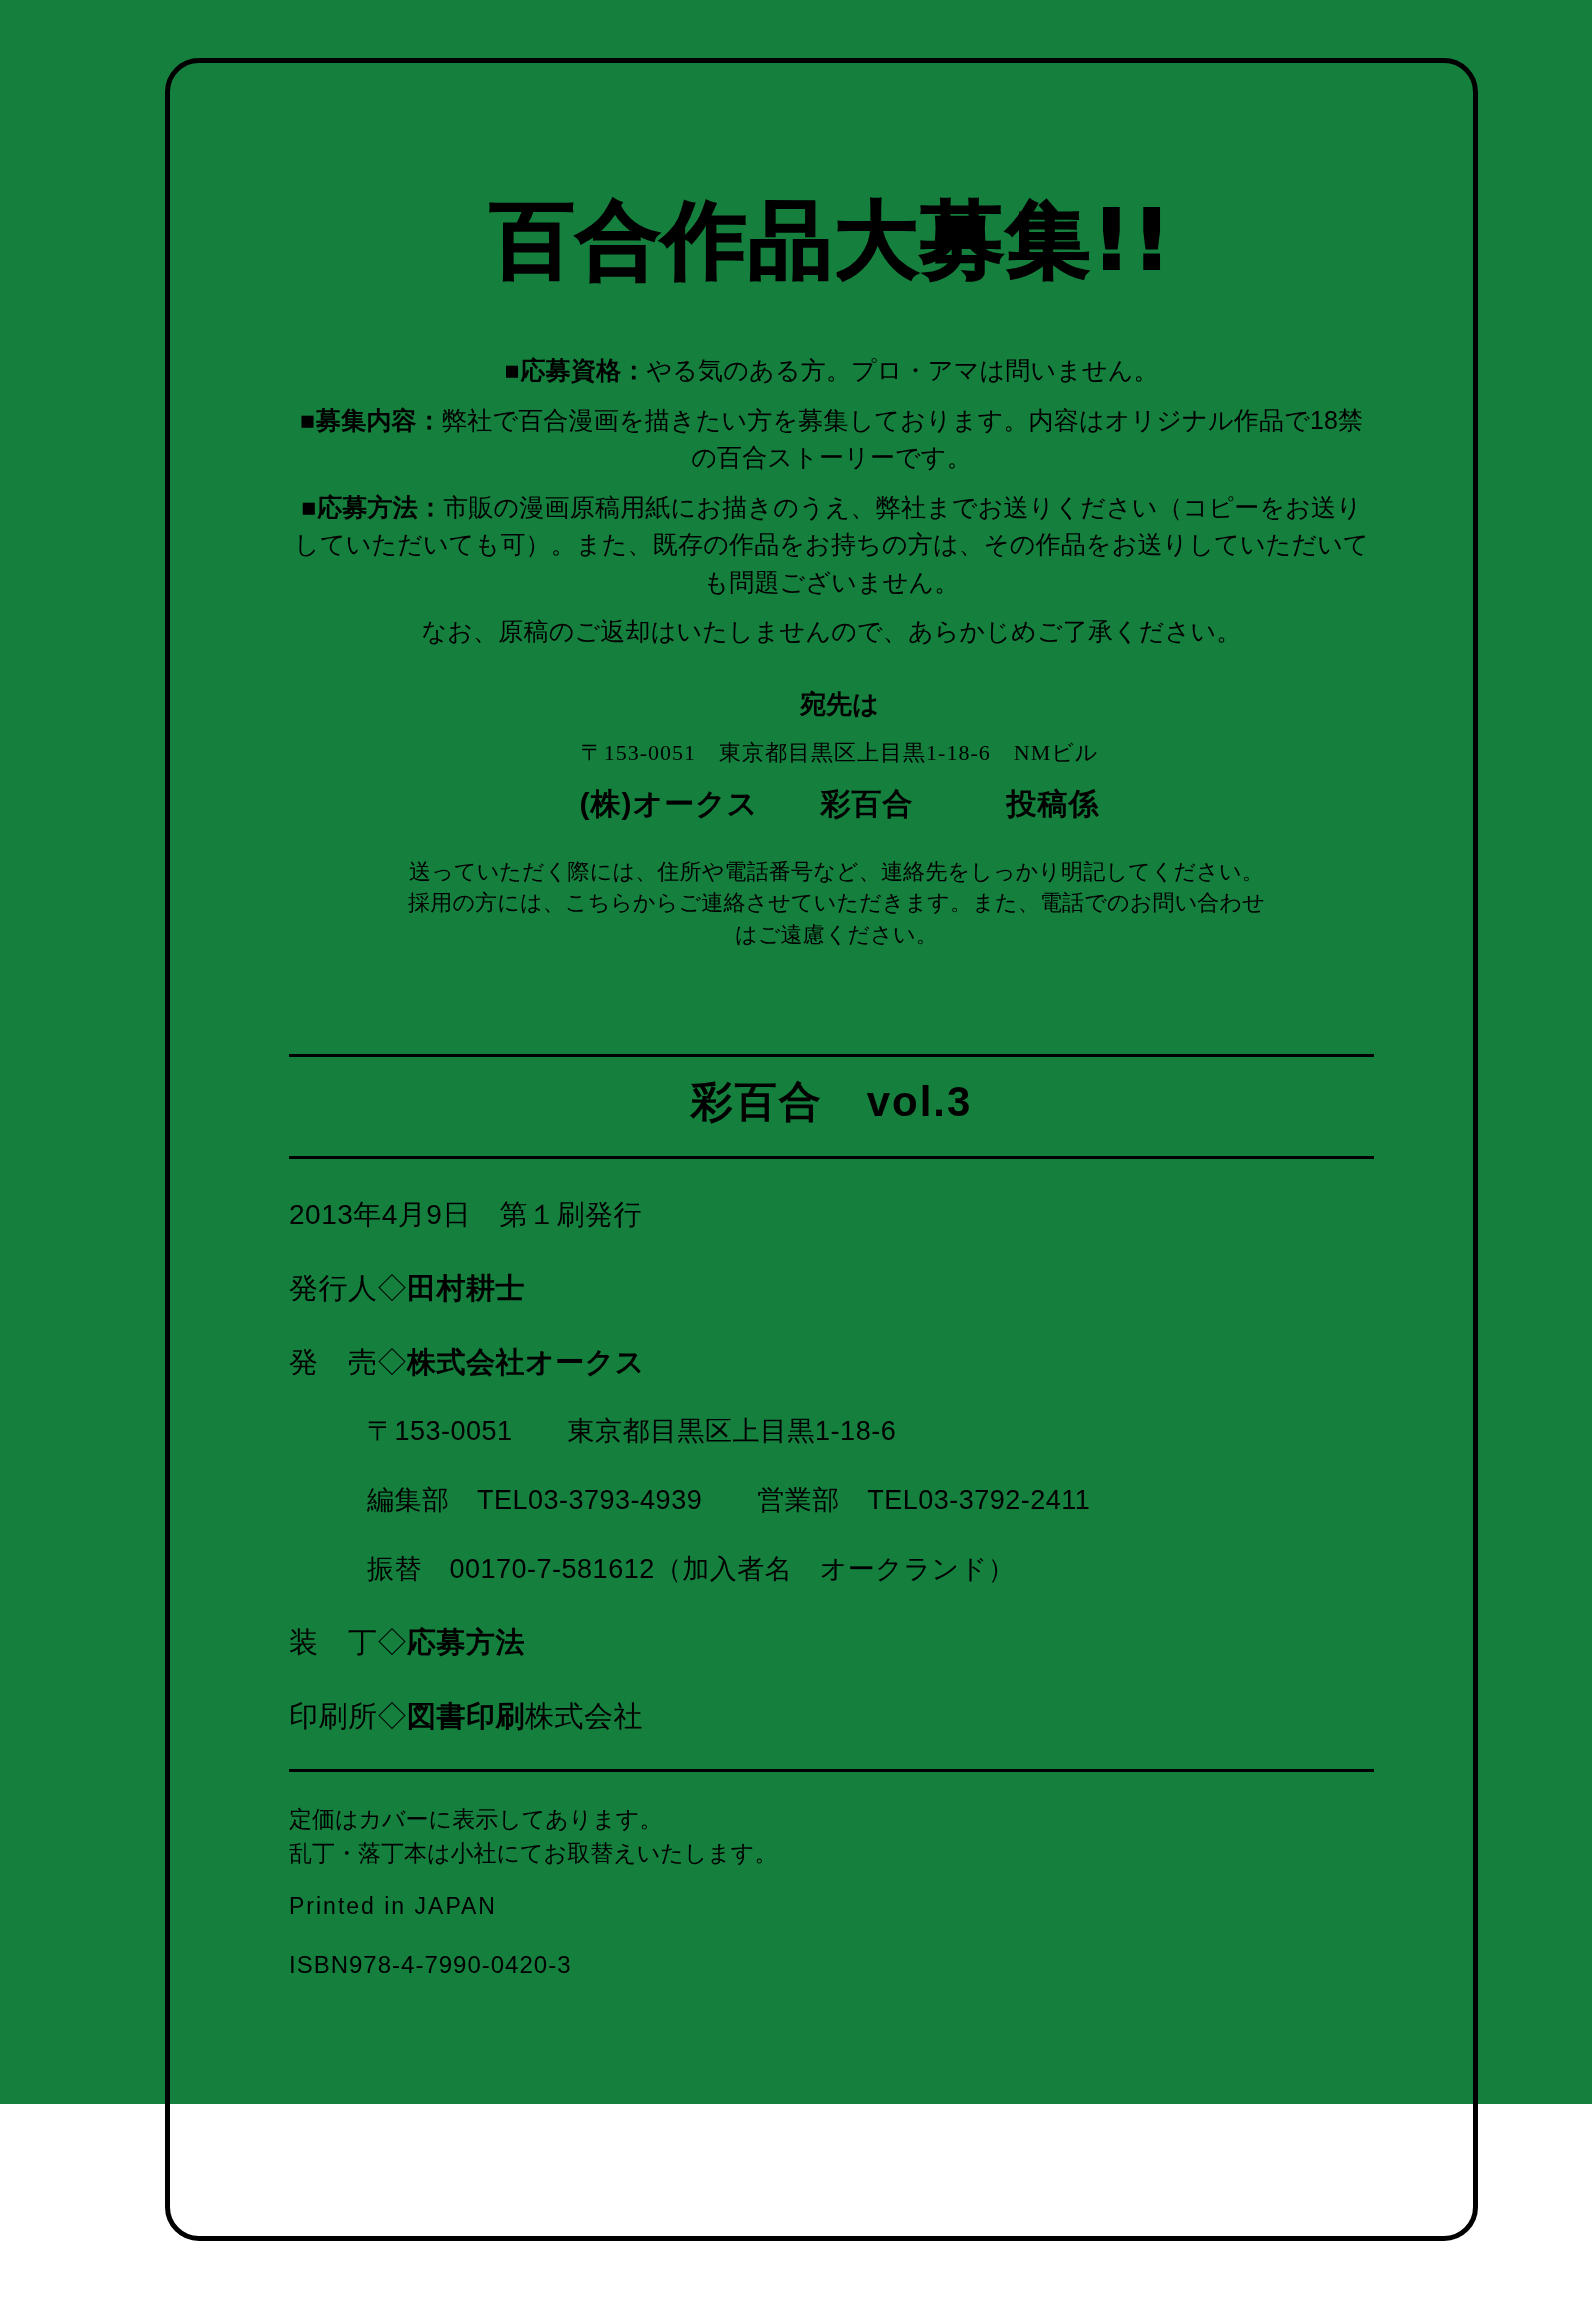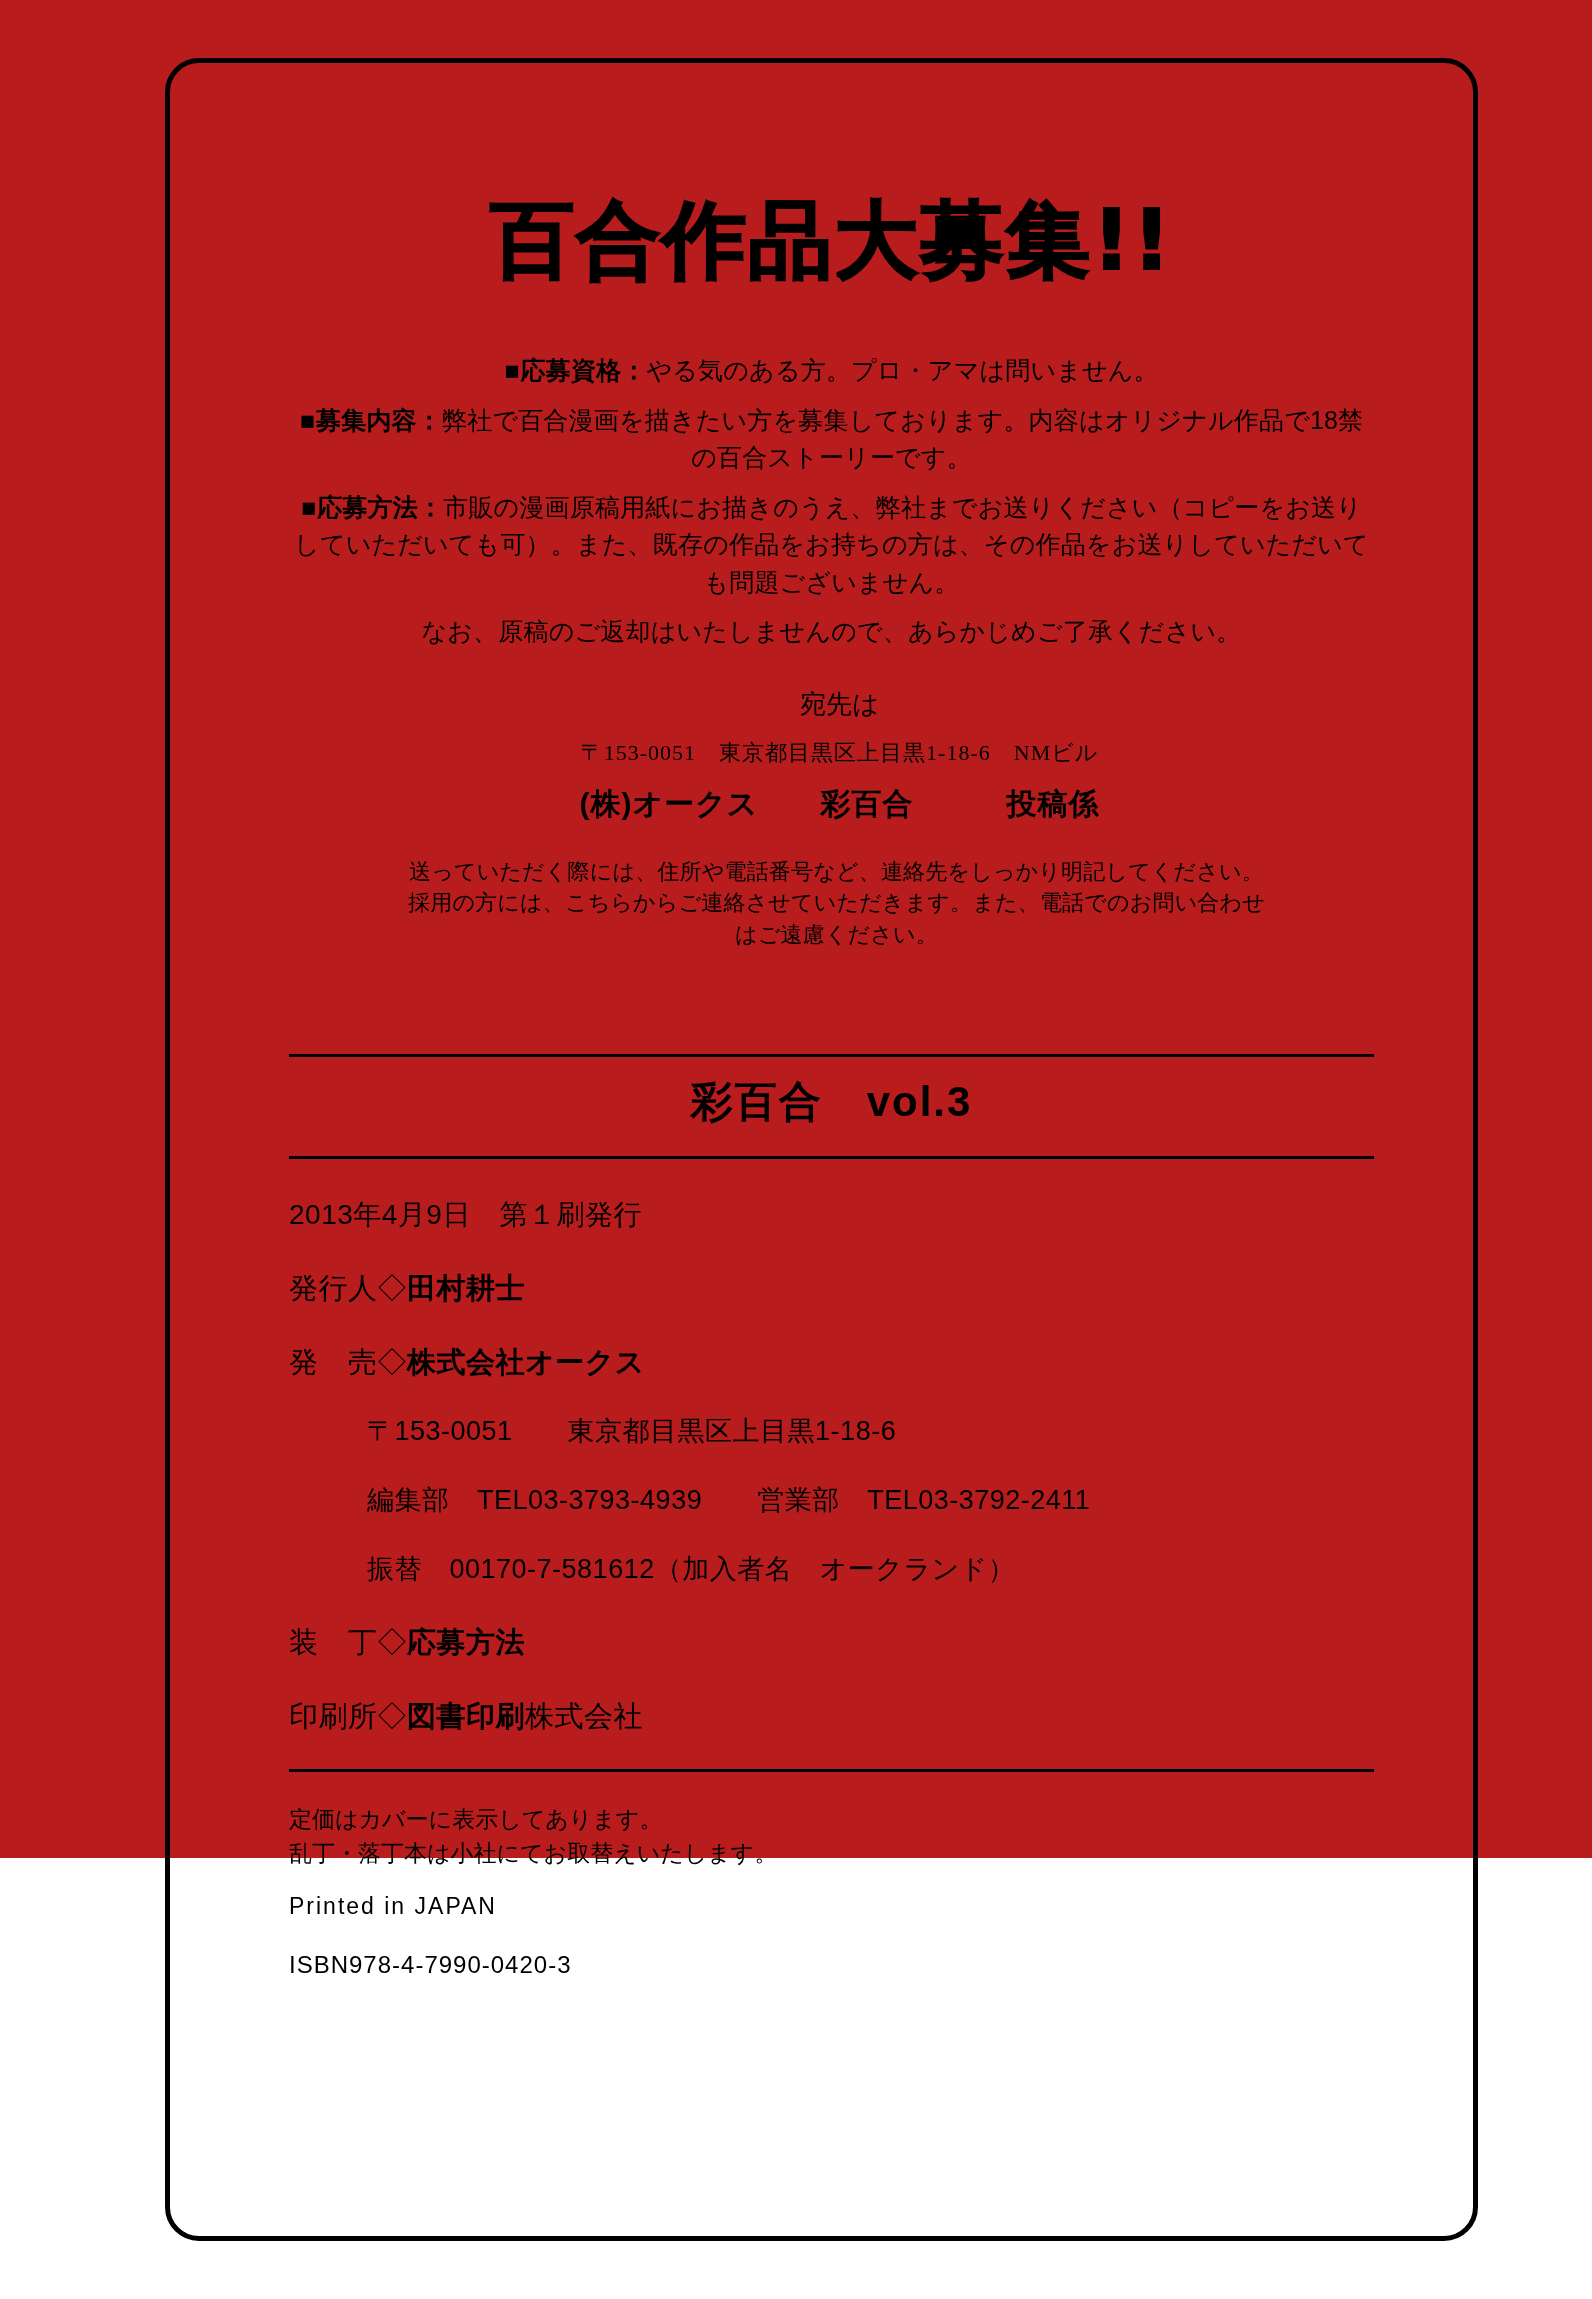--- a/index.html
+++ b/index.html
@@ -13,22 +13,22 @@
     font-family: "Liberation Sans", sans-serif;
     color: #000000;
     position: relative;
     overflow: hidden;
   }
   .page {
     position: absolute;
     left: 0;
     top: 0;
     width: 1592px;
-    height: 1858px;
-    background: #b91c1c;
+    height: 2104px;
+    background: #15803d;
   }
   
   .frame {
     position: absolute;
     left: 165px;
     top: 58px;
     width: 1313px;
     height: 2183px;
     border: 5px solid #000;
     border-radius: 34px;
@@ -73,20 +73,21 @@
     margin-right: 1px;
   }
 
   .address-block {
     margin-top: 34px;
     margin-left: 16px;
   }
   .addr-line1 {
     font-size: 26px;
     margin: 0 0 8px 0;
+    font-weight: bold;
   }
   .addr-line2 {
     font-size: 22px;
     margin: 0 0 6px 28px;
     letter-spacing: 1px;
     font-family: Liberation Serif, serif;
   }
   .addr-line3 {
     font-size: 30px;
     font-weight: bold;

